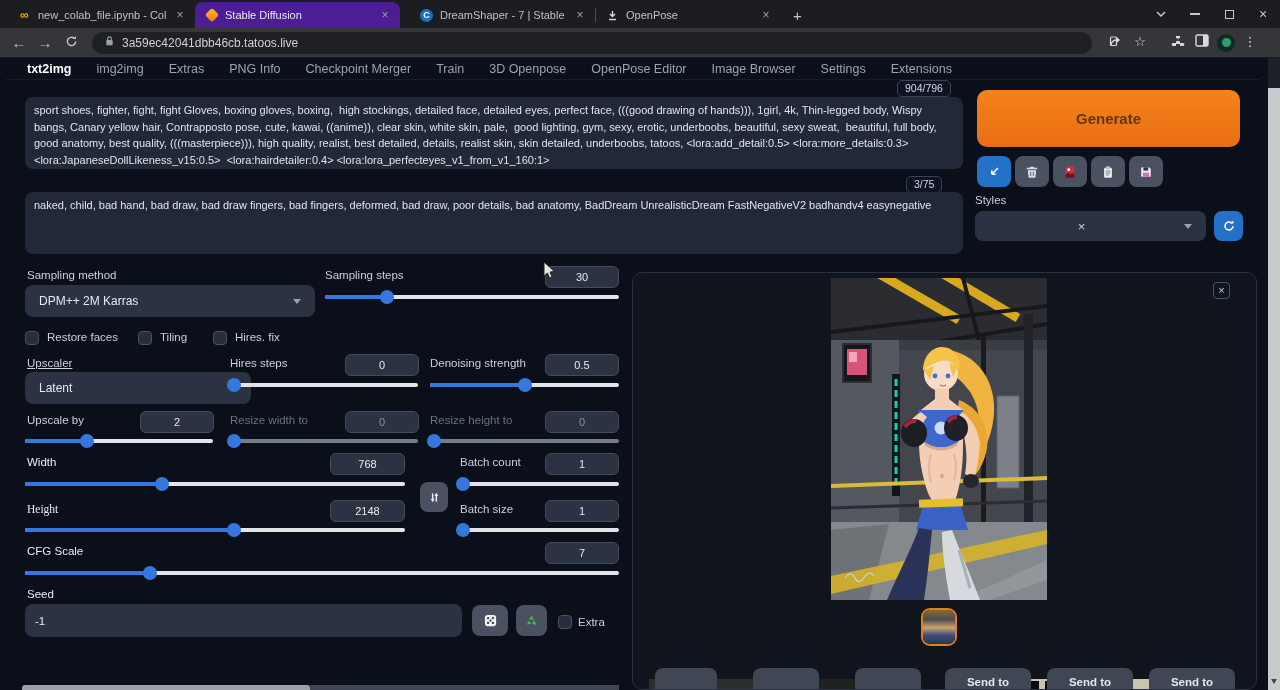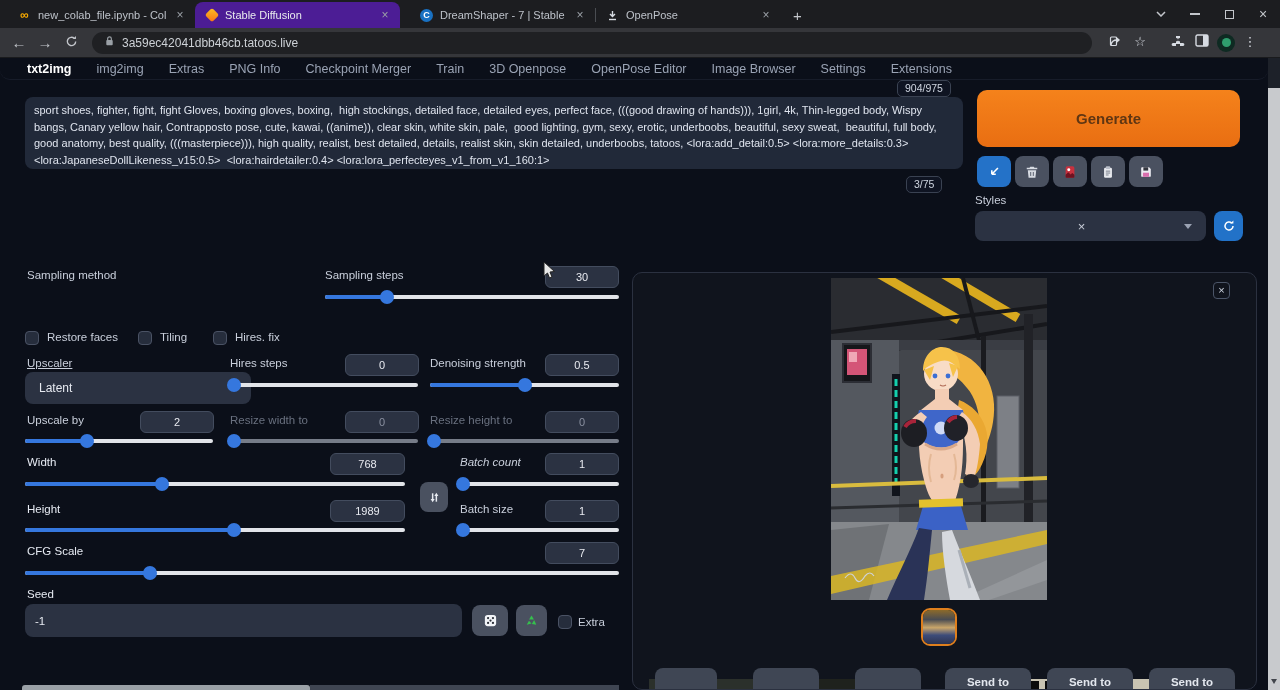--- a/index.html
+++ b/index.html
@@ -163,24 +163,25 @@
     <span>PNG Info</span>
     <span>Checkpoint Merger</span>
     <span>Train</span>
     <span>3D Openpose</span>
     <span>OpenPose Editor</span>
     <span>Image Browser</span>
     <span>Settings</span>
     <span>Extensions</span>
   </div>
 
-  <div class="counter" style="left:897px;top:80px;">904/975</div>
+  <div class="counter" style="left:897px;top:80px;">904/796</div>
   <textarea class="prompt" style="left: 25px; top: 97px; width: 938px; height: 72px;" spellcheck="false">sport shoes, fighter, fight, fight Gloves, boxing gloves, boxing,  high stockings, detailed face, detailed eyes, perfect face, (((good drawing of hands))), 1girl, 4k, Thin-legged body, Wispy bangs, Canary yellow hair, Contrapposto pose, cute, kawai, ((anime)), clear skin, white skin, pale,  good lighting, gym, sexy, erotic, underboobs, beautiful, sexy sweat,  beautiful, full body, good anatomy, best quality, (((masterpiece))), high quality, realist, best detailed, details, realist skin, skin detailed, underboobs, tatoos, &lt;lora:add_detail:0.5&gt; &lt;lora:more_details:0.3&gt; &lt;lora:JapaneseDollLikeness_v15:0.5&gt;  &lt;lora:hairdetailer:0.4&gt; &lt;lora:lora_perfecteyes_v1_from_v1_160:1&gt;</textarea>
 
   <div class="counter" style="left:906px;top:176px;">3/75</div>
+  <textarea class="prompt" style="left: 25px; top: 192px; width: 938px; height: 62px;" spellcheck="false">naked, child, bad hand, bad draw, bad draw fingers, bad fingers, deformed, bad draw, poor details, bad anatomy, BadDream UnrealisticDream FastNegativeV2 badhandv4 easynegative</textarea>
 
   <div class="genbtn">Generate</div>
   <div class="toolrow">
     <div class="toolbtn blue">
       <svg width="14" height="14" viewBox="0 0 16 16">
           <path d="M12.5 3.5L5.5 10.5M5.5 10.5V6M5.5 10.5H10" stroke="#fff" stroke-width="1.8" fill="none"></path>
         </svg>
     </div>
     <div class="toolbtn">
       <svg width="14" height="14" viewBox="0 0 16 16">
@@ -218,20 +219,24 @@
     <span class="caret"></span>
   </div>
   <div class="sqbtn" style="left:1214px;top:211px;width:29px;height:30px;background:#2272c8;">
     <svg width="14" height="14" viewBox="0 0 16 16">
         <path d="M12.6 8a4.6 4.6 0 1 1-1.4-3.3" stroke="#fff" stroke-width="1.7" fill="none"></path>
         <path d="M13 1.6v3.5H9.5z" fill="#fff"></path>
       </svg>
   </div>
 
   <div class="lbl" style="left:27px;top:269px;">Sampling method</div>
+  <div class="dropdown" style="left:25px;top:285px;width:290px;">
+    <span>DPM++ 2M Karras</span>
+    <span class="caret"></span>
+  </div>
 
   <div class="lbl" style="left:325px;top:269px;">Sampling steps</div>
   <div class="numbox" style="left:545px;top:266px;width:74px;">30</div>
   <div class="slider" style="left: 325px; top: 290px; width: 294px; --pct: 21%;">
       <div class="track"></div>
       <div class="fill"></div>
       <div class="thumb"></div>
     </div>
 
   <span class="cb" style="left:25px;top:331px;"></span>
@@ -288,39 +293,39 @@
     </div>
 
   <div class="lbl" style="left:27px;top:456px;color:#e6eaf2;">Width</div>
   <div class="numbox" style="left:330px;top:453px;width:75px;">768</div>
   <div class="slider" style="left: 25px; top: 477px; width: 380px; --pct: 36%;">
       <div class="track"></div>
       <div class="fill"></div>
       <div class="thumb"></div>
     </div>
 
-  <div class="lbl" style="left:460px;top:456px;font-style:italic;">Batch count</div>
+  <div class="lbl" style="left:460px;top:456px;">Batch count</div>
   <div class="numbox" style="left:545px;top:453px;width:74px;">1</div>
   <div class="slider" style="left: 460px; top: 477px; width: 159px; --pct: 2%;">
       <div class="track"></div>
       <div class="fill"></div>
       <div class="thumb"></div>
     </div>
 
   <div class="sqbtn" style="left:420px;top:482px;width:28px;height:30px;">
     <svg width="13" height="13" viewBox="0 0 14 14">
         <path d="M5 2.5v7" stroke="#e8ebf1" stroke-width="1.6"></path>
         <path d="M2.8 8.5L5 12l2.2-3.5z" fill="#e8ebf1"></path>
         <path d="M9 11.5v-7" stroke="#e8ebf1" stroke-width="1.6"></path>
         <path d="M6.8 5.5L9 2l2.2 3.5z" fill="#e8ebf1"></path>
       </svg>
   </div>
 
-  <div class="lbl" style="left:27px;top:503px;color:#e6eaf2;">Height</div>
-  <div class="numbox" style="left:330px;top:500px;width:75px;">1989</div>
+  <div class="lbl" style="left:27px;top:503px;color:#e6eaf2;font-family:Liberation Serif, serif;">Height</div>
+  <div class="numbox" style="left:330px;top:500px;width:75px;">2148</div>
   <div class="slider" style="left: 25px; top: 523px; width: 380px; --pct: 55%;">
       <div class="track"></div>
       <div class="fill"></div>
       <div class="thumb"></div>
     </div>
 
   <div class="lbl" style="left:460px;top:503px;">Batch size</div>
   <div class="numbox" style="left:545px;top:500px;width:74px;">1</div>
   <div class="slider" style="left: 460px; top: 523px; width: 159px; --pct: 2%;">
       <div class="track"></div>

